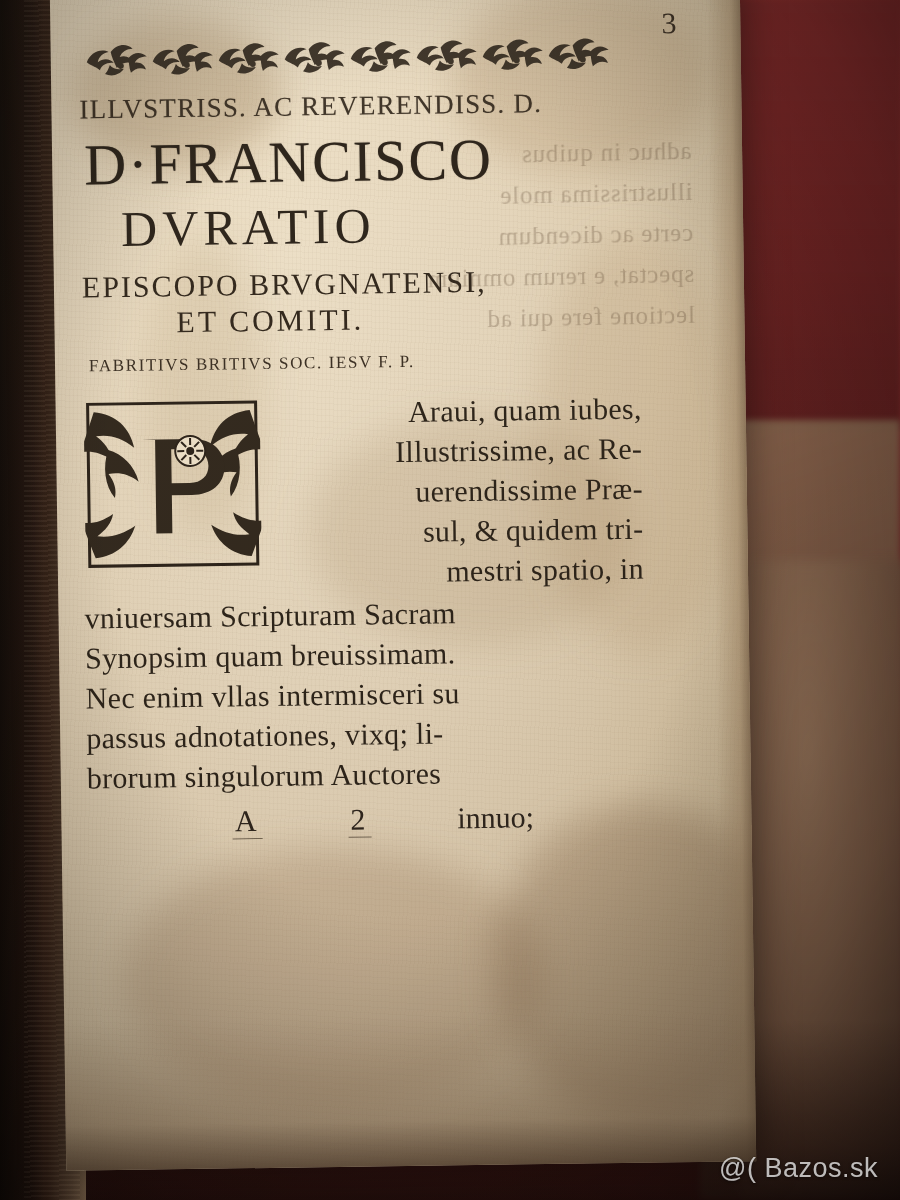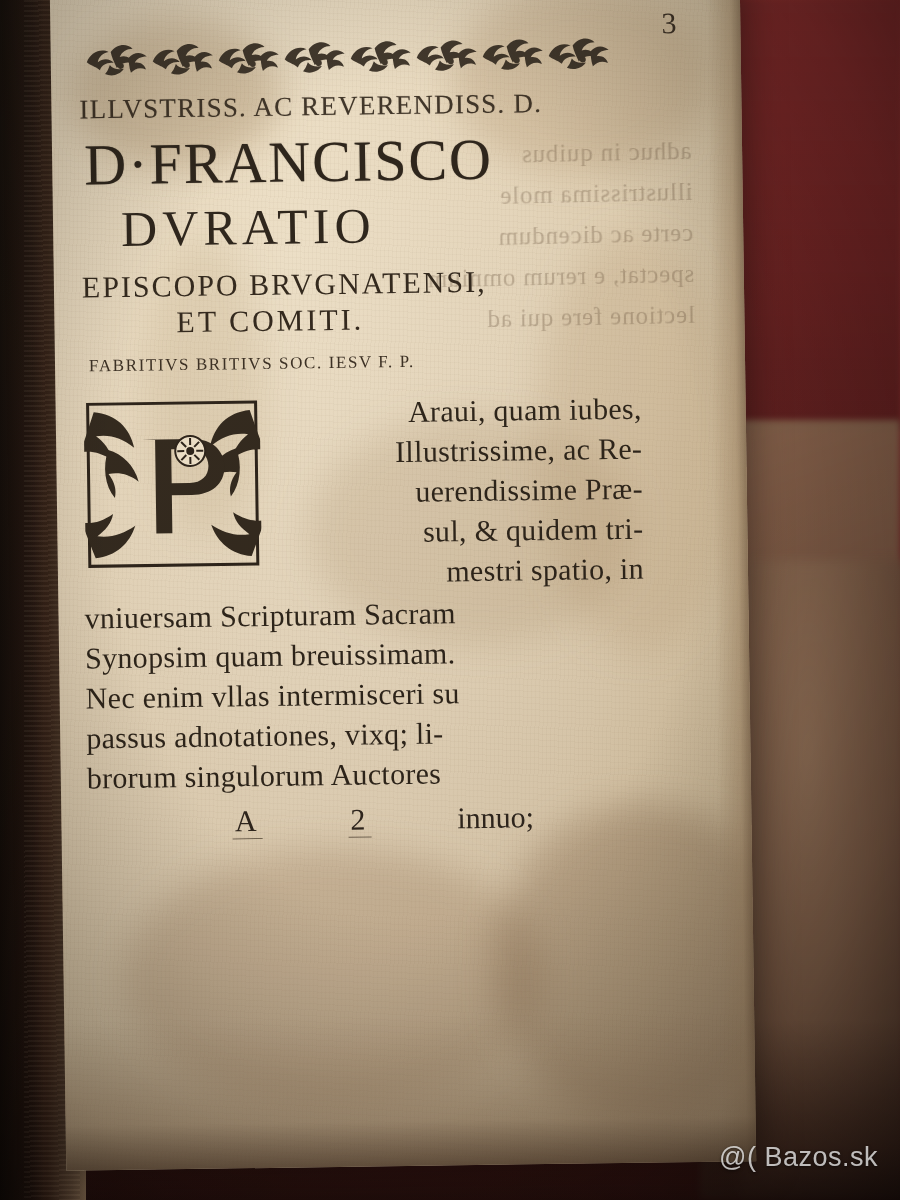--- a/index.html
+++ b/index.html
@@ -248,21 +248,21 @@
   }
   .warm {
     position: absolute; inset: 0;
     background: linear-gradient(160deg, rgba(255,210,150,.06), rgba(80,40,20,.10));
     pointer-events: none;
   }
 
   
   .watermark {
     position: absolute;
-    right: 22px; bottom: 27px;
+    right: 22px; bottom: 16px;
     color: rgba(255,255,255,.72);
     font-size: 27px;
     letter-spacing: .5px;
     font-family: "Liberation Sans", sans-serif;
     text-shadow: 0 1px 3px rgba(0,0,0,.6);
     text-align: center;
   }
 </style>
 </head>
 <body>

